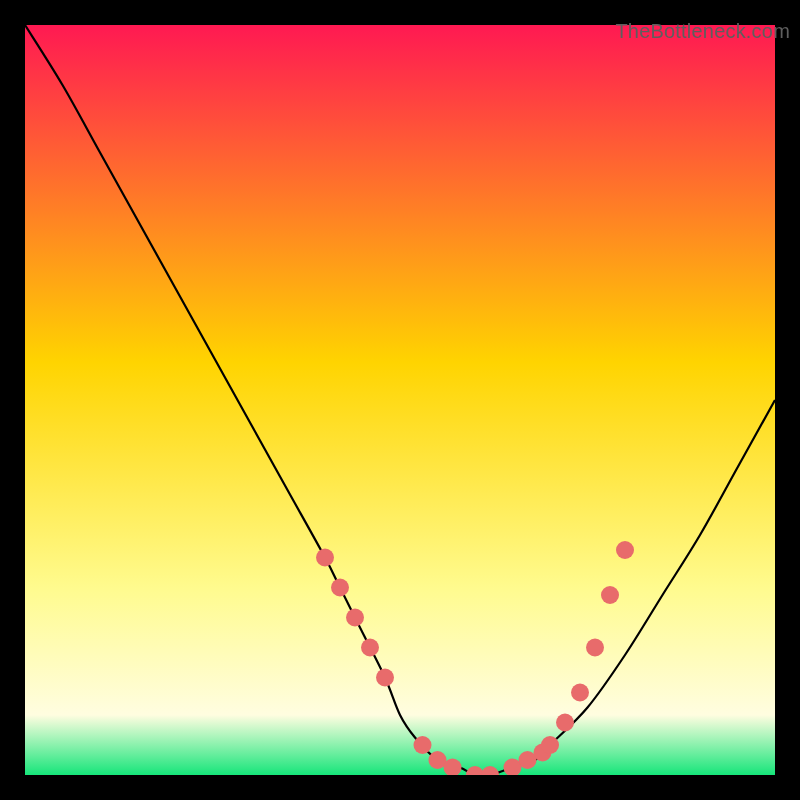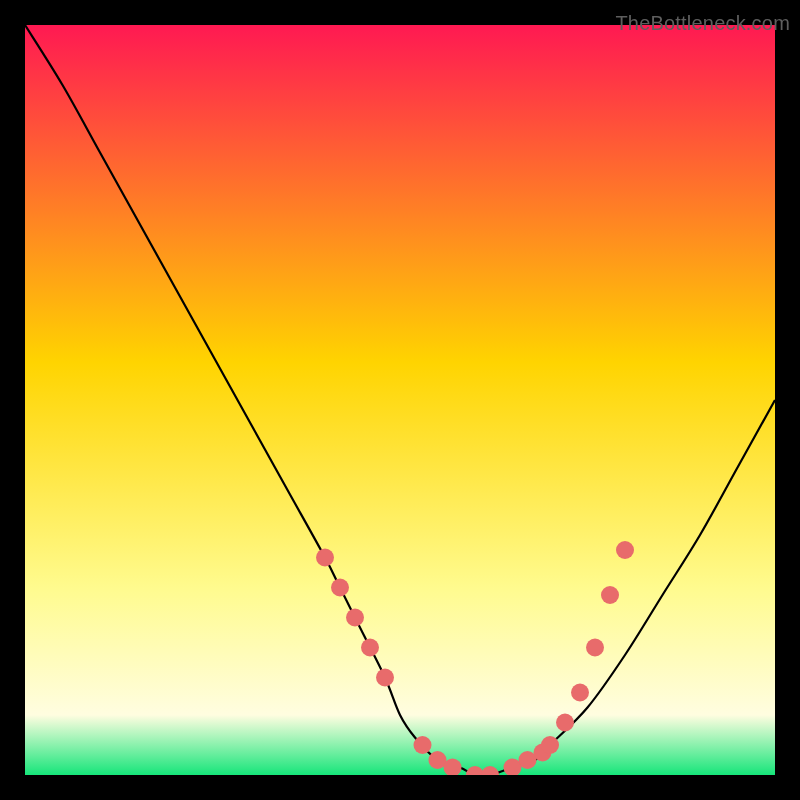--- a/index.html
+++ b/index.html
@@ -1,17 +1,17 @@
 <!DOCTYPE html>
 <html><head>
 <meta charset="utf-8">
 <style>
   * { margin: 0; padding: 0; box-sizing: border-box; }
   body { width: 800px; height: 800px; background: #000; position: relative; overflow: hidden; font-family: Arial, sans-serif; }
-  .watermark { position: absolute; top: 12px; right: 10px; color: #5e5e5e; font-size: 20px; font-weight: 500; z-index: 10; letter-spacing: 0.2px; }
+  .watermark { position: absolute; top: 20px; right: 10px; color: #5e5e5e; font-size: 20px; font-weight: 500; z-index: 10; letter-spacing: 0.2px; }
   .plot { position: absolute; left: 25px; top: 25px; width: 750px; height: 750px; }
   .gradient-bg { position: absolute; left: 0; top: 0; width: 100%; height: 100%; }
   .curve-layer { position: absolute; left: 0; top: 0; width: 100%; height: 100%; }
 </style>
 </head>
 <body>
 
 <div class="watermark">TheBottleneck.com</div>
 
 <div class="plot">

